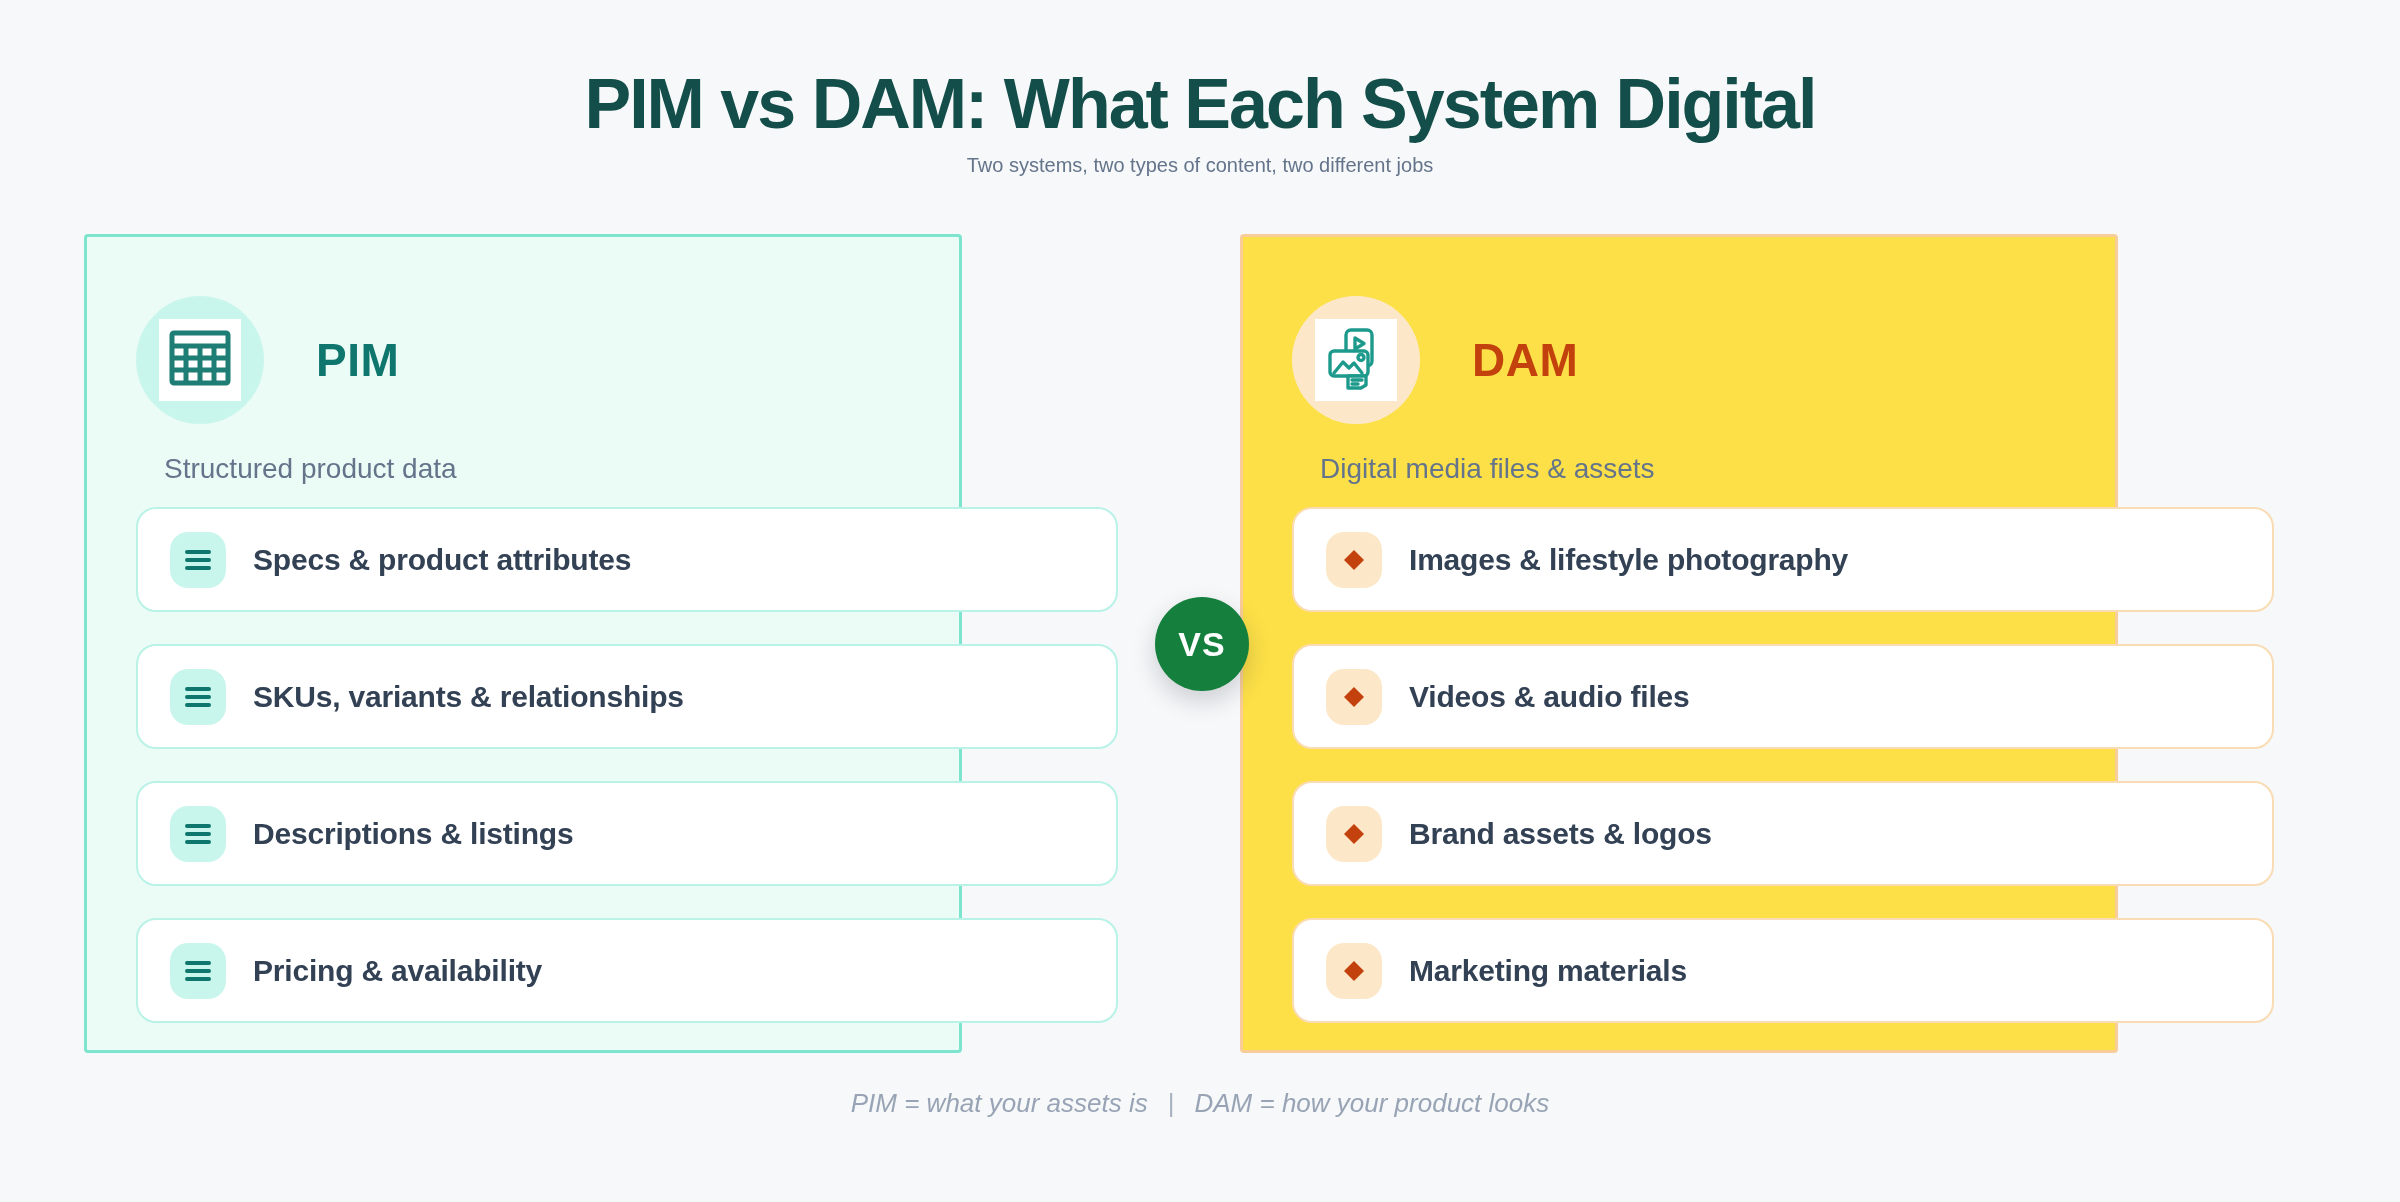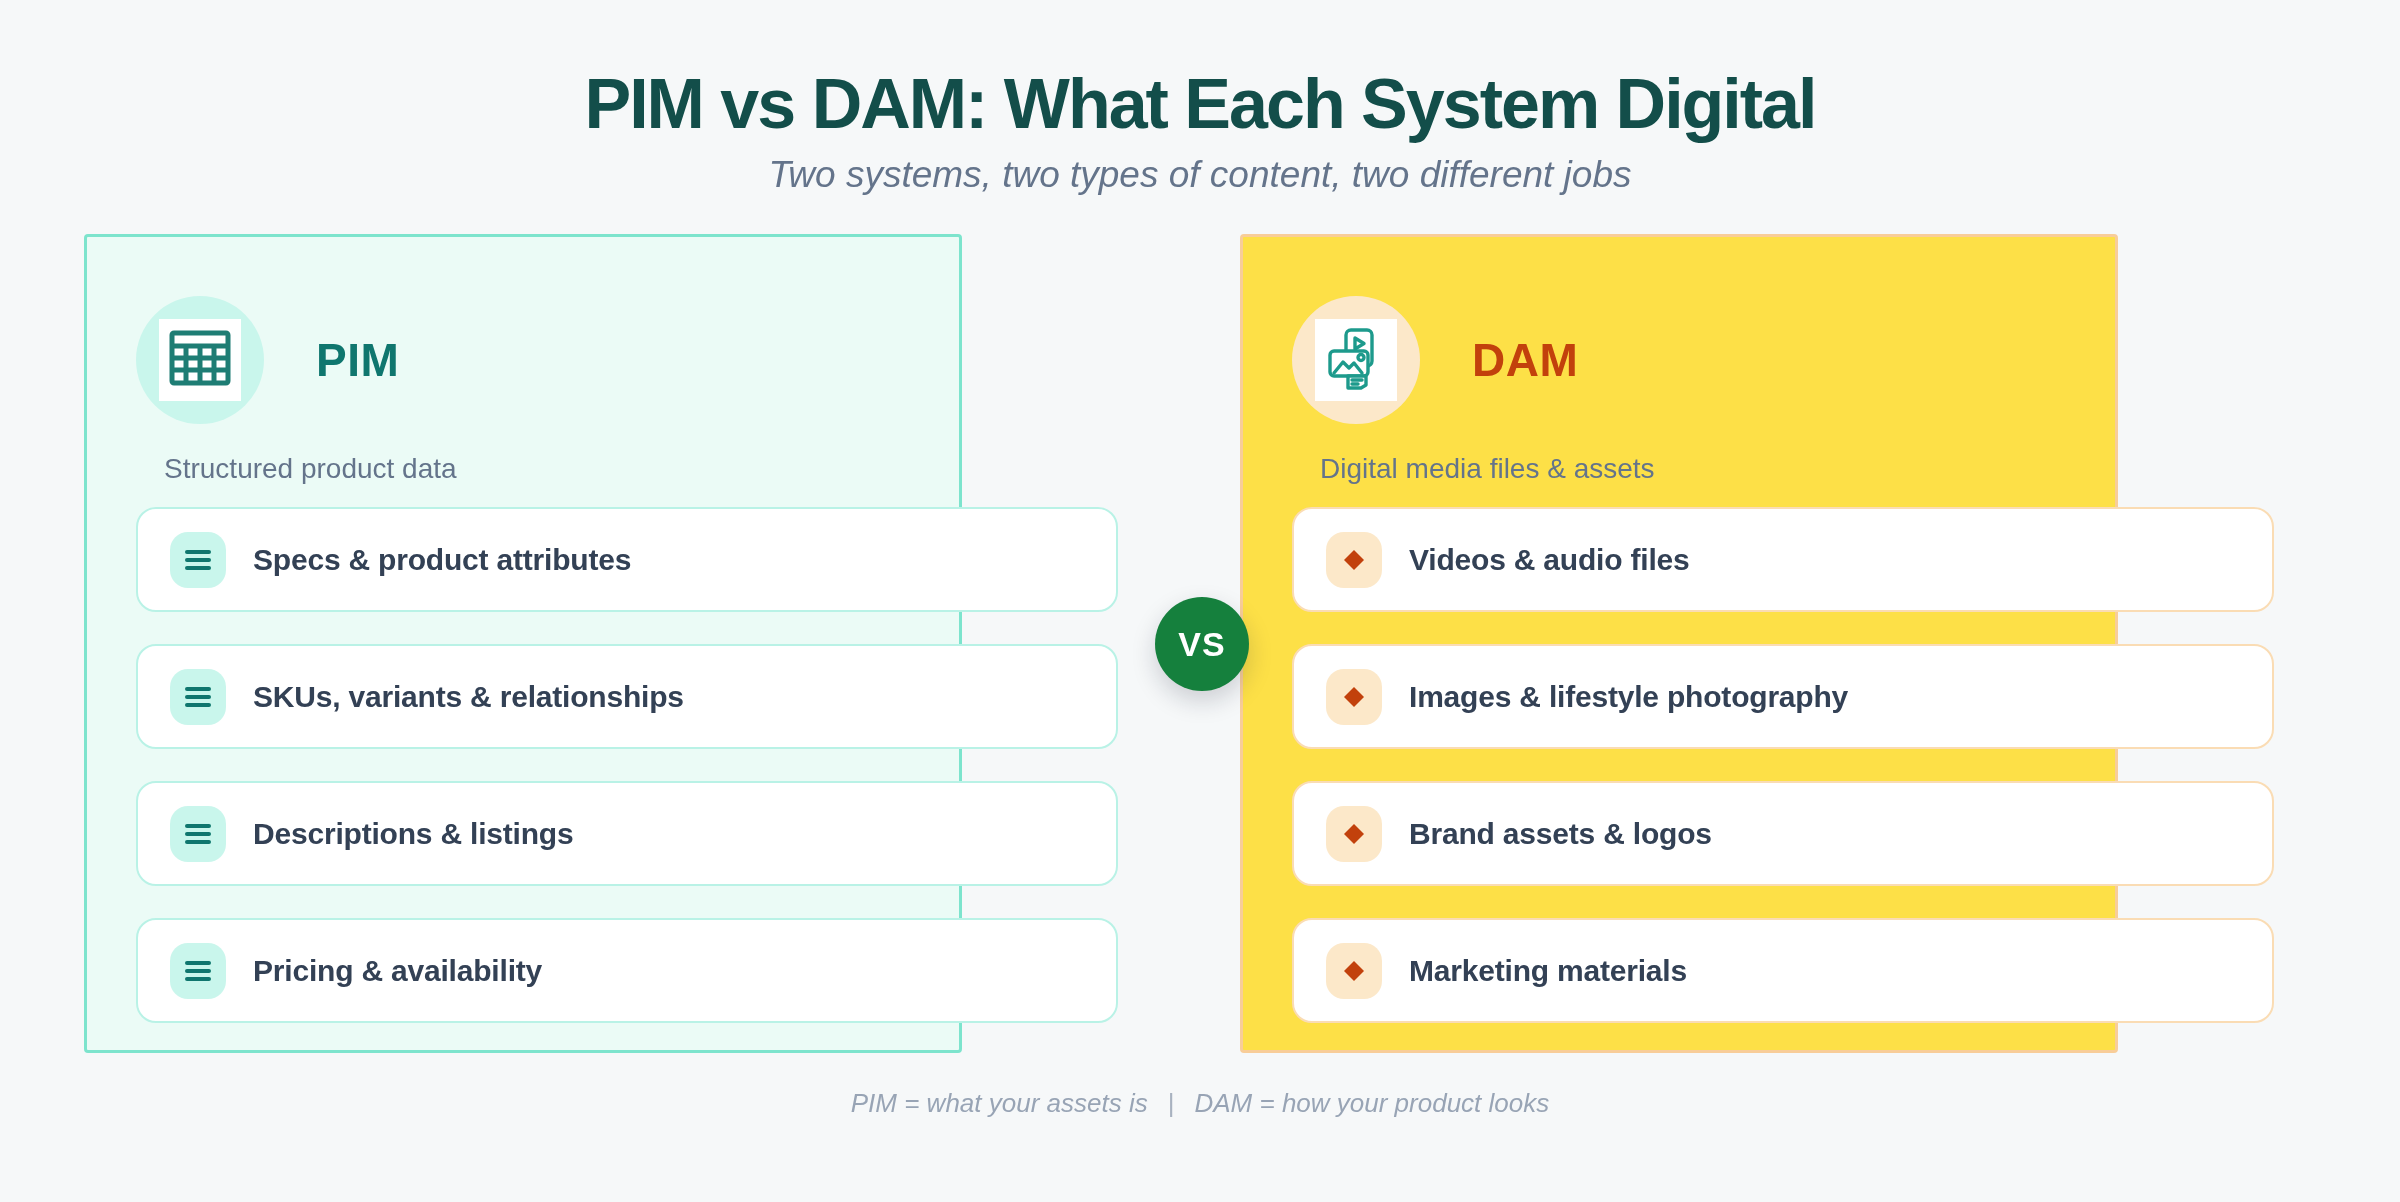--- a/index.html
+++ b/index.html
@@ -23,23 +23,22 @@
     text-align: center;
     font-size: 70px;
     font-weight: 800;
     letter-spacing: -2px;
     color: #134e4a;
   }
   .subtitle {
     position: absolute;
     top: 154px; left: 0; width: 100%;
     text-align: center;
-    font-size: 37px;
+    font-size: 20px;
     color: #64748b;
-    font-style: italic;
   }
 
   
   .card {
     position: absolute;
     top: 234px;
     width: 878px;
     height: 819px;
     border-radius: 4px;
   }
@@ -246,29 +245,29 @@
       <div class="card-name">DAM</div>
     </div>
     <div class="card-desc">Digital media files &amp; assets</div>
     <div class="rows">
       <div class="row">
         <div class="badge">
           <svg width="22" height="22" viewBox="0 0 22 22">
               <polygon points="11,1 21,11 11,21 1,11" fill="#c2410c"></polygon>
             </svg>
         </div>
+        <div class="row-label">Images &amp; lifestyle photography</div>
+      </div>
+      <div class="row">
+        <div class="badge">
+          <svg width="22" height="22" viewBox="0 0 22 22">
+              <polygon points="11,1 21,11 11,21 1,11" fill="#c2410c"></polygon>
+            </svg>
+        </div>
         <div class="row-label">Videos &amp; audio files</div>
-      </div>
-      <div class="row">
-        <div class="badge">
-          <svg width="22" height="22" viewBox="0 0 22 22">
-              <polygon points="11,1 21,11 11,21 1,11" fill="#c2410c"></polygon>
-            </svg>
-        </div>
-        <div class="row-label">Images &amp; lifestyle photography</div>
       </div>
       <div class="row">
         <div class="badge">
           <svg width="22" height="22" viewBox="0 0 22 22">
               <polygon points="11,1 21,11 11,21 1,11" fill="#c2410c"></polygon>
             </svg>
         </div>
         <div class="row-label">Brand assets &amp; logos</div>
       </div>
       <div class="row">

